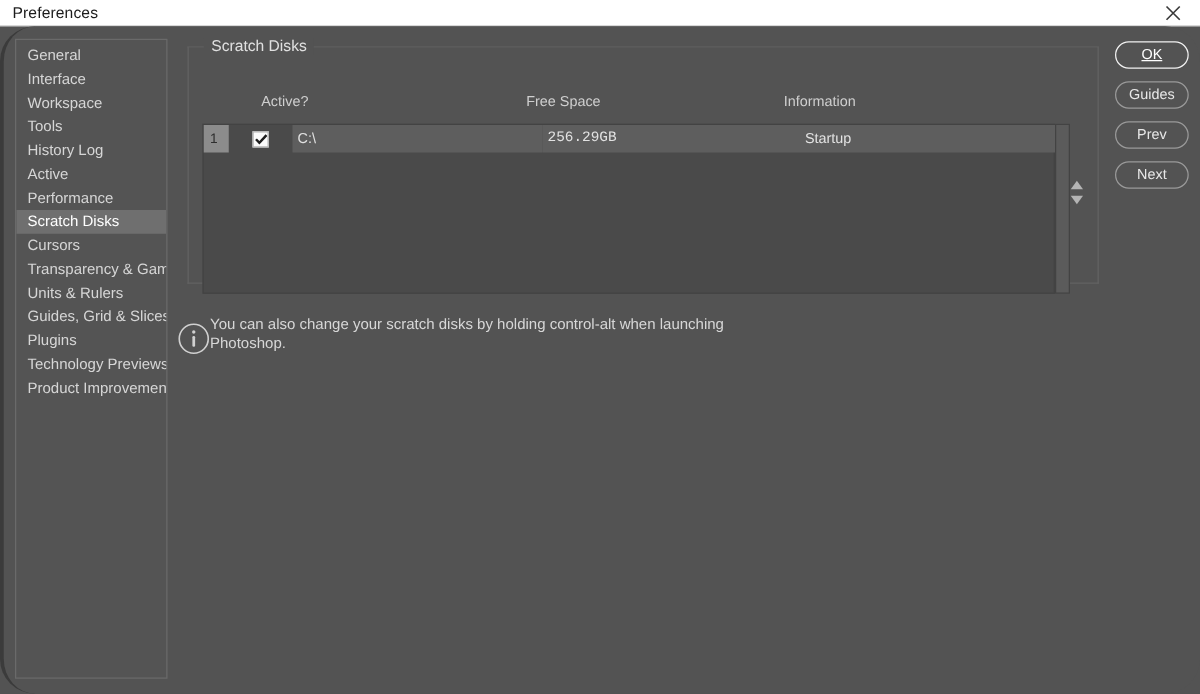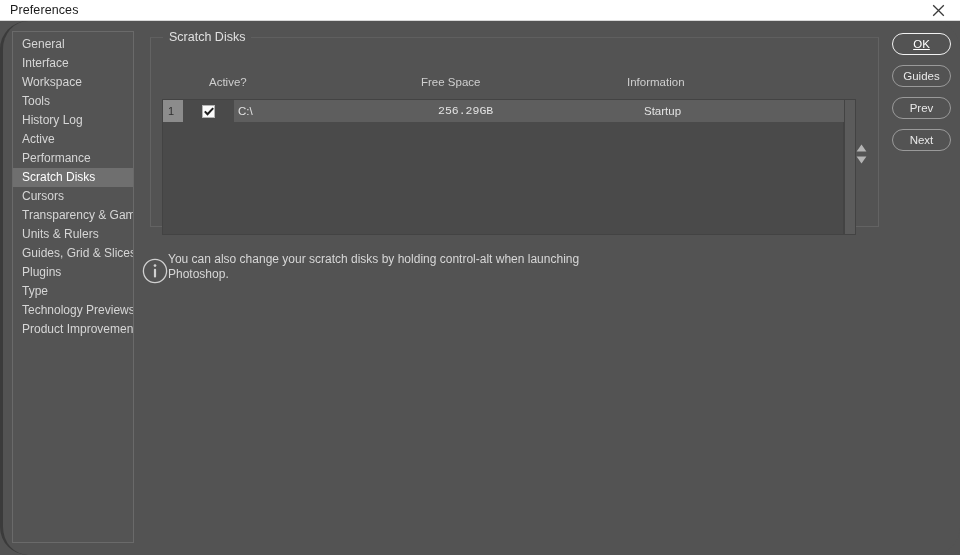--- a/index.html
+++ b/index.html
@@ -241,21 +241,20 @@
     <div class="side-item"><span>Tools</span></div>
     <div class="side-item"><span>History Log</span></div>
     <div class="side-item"><span>Active</span></div>
     <div class="side-item"><span>Performance</span></div>
     <div class="side-item selected"><span>Scratch Disks</span></div>
     <div class="side-item"><span>Cursors</span></div>
     <div class="side-item"><span>Transparency &amp; Gamut</span></div>
     <div class="side-item"><span>Units &amp; Rulers</span></div>
     <div class="side-item"><span>Guides, Grid &amp; Slices</span></div>
     <div class="side-item"><span>Plugins</span></div>
-    <div class="side-item"><span>Type</span></div>
     <div class="side-item"><span>Technology Previews</span></div>
     <div class="side-item"><span>Product Improvement</span></div>
   </div>
 
   <div class="groupbox"></div>
   <div class="groupbox-title">Scratch Disks</div>
 
   <div class="table-head">
     <div class="th c-active">Active?</div>
     <div class="th c-drive">Drive</div>

